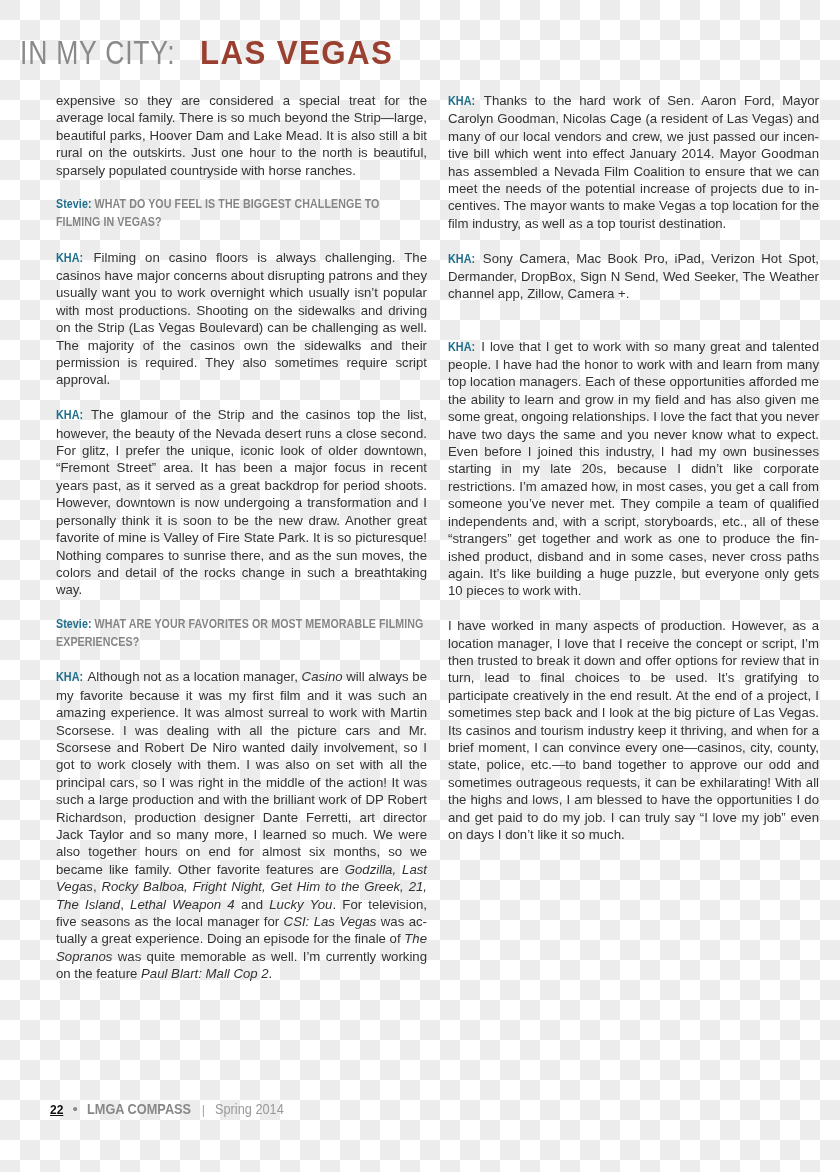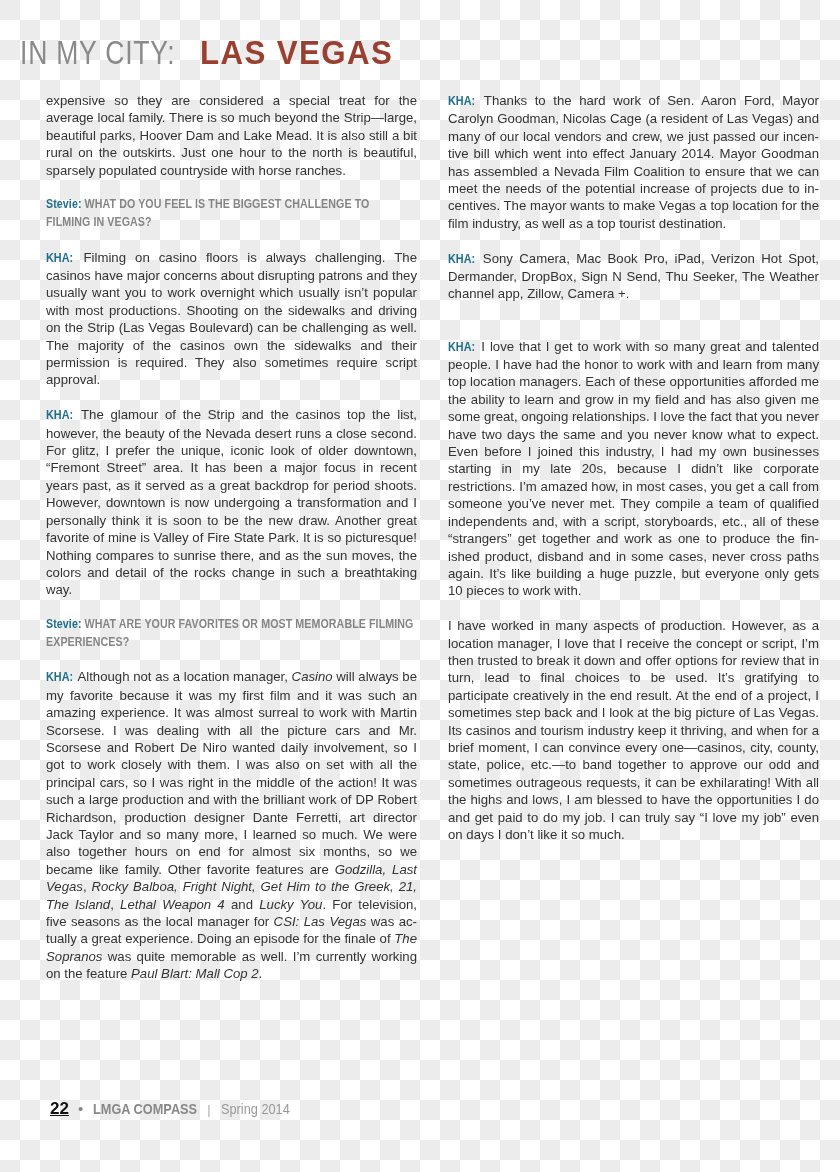--- a/index.html
+++ b/index.html
@@ -27,21 +27,21 @@
   }
   .title .city {
     color: #9a4030; font-weight: bold; font-size: 34px;
     display: inline-block; transform: scaleX(0.92); transform-origin: left center;
     letter-spacing: 1.5px;
   }
   .col {
     position: absolute; top: 92px; width: 371px;
     font-size: 13.2px; line-height: 17.4px;
   }
-  .col.left { left: 46px; }
+  .col.left { left: 56px; }
   .col.right { left: 448px; }
   .block { margin: 0 0 17.4px 0; }
   p.ans {
     margin: 0; text-align: justify; hyphens: manual; color: #333;
   }
   .q {
     font-family: "Liberation Sans", sans-serif;
     font-size: 12.4px; line-height: 17.4px; font-weight: bold;
     color: #858585; letter-spacing: 0.1px;
     transform: scaleX(0.86); transform-origin: left top; width: 116%;
@@ -54,21 +54,21 @@
   .ans .spk {
     display: inline-block; font-size: 12.6px;
     transform: scaleX(0.86); transform-origin: left center; margin-right: -3px;
   }
   em { font-style: italic; }
   .gap { height: 17.4px; }
   .footer {
     position: absolute; left: 50px; top: 1098px; white-space: nowrap;
     font-size: 15px; line-height: 22px;
   }
-  .footer .pagenum { font-weight: bold; color: #111; font-size: 17px; text-decoration: underline; }
+  .footer .pagenum { font-weight: bold; color: #111; font-size: 12px; text-decoration: underline; }
   .footer .dot { color: #888; margin: 0 5px; }
   .footer .pub { font-weight: bold; color: #888; display:inline-block; transform: scaleX(0.85); transform-origin:left center; margin-right: -18px;}
   .footer .sep { color: #aaa; margin: 0 6px; font-size: 13px; }
   .footer .issue { color: #999; display:inline-block; transform: scaleX(0.85); transform-origin:left center;}
 </style>
 </head>
 <body>
 
 <div class="title">
   <span class="prefix">IN MY CITY:</span>
@@ -98,21 +98,21 @@
     <p class="ans"><span class="spk">KHA:</span> <span id="rich-answer"><span>Although not as a location manager, </span><em>Casino</em><span> will always be my favorite because it was my first film and it was such an amazing experience. It was almost surreal to work with Martin Scorsese. I was dealing with all the picture cars and Mr. Scorsese and Robert De Niro wanted daily involvement, so I got to work closely with them. I was also on set with all the principal cars, so I was right in the middle of the action! It was such a large production and with the brilliant work of DP Robert Richardson, production designer Dante Ferretti, art director Jack Taylor and so many more, I learned so much. We were also together hours on end for almost six months, so we became like family. Other favorite features are </span><em>Godzilla, Last Vegas</em><span>, </span><em>Rocky Balboa, Fright Night, Get Him to the Greek, 21, The Island</em><span>, </span><em>Lethal Weapon 4</em><span> and </span><em>Lucky You</em><span>. For television, five seasons as the local manager for </span><em>CSI: Las Vegas</em><span> was ac­tually a great experience. Doing an episode for the finale of </span><em>The Sopranos</em><span> was quite memorable as well. I’m currently working on the feature </span><em>Paul Blart: Mall Cop 2</em><span>.</span></span></p>
   </div>
 </div>
 
 <div class="col right">
   <div class="block">
     <p class="ans"><span class="spk">KHA:</span> <span>Thanks to the hard work of Sen. Aaron Ford, Mayor Carolyn Goodman, Nicolas Cage (a resident of Las Vegas) and many of our local vendors and crew, we just passed our incen­tive bill which went into effect January 2014. Mayor Goodman has assembled a Nevada Film Coalition to ensure that we can meet the needs of the potential increase of projects due to in­centives. The mayor wants to make Vegas a top location for the film industry, as well as a top tourist destination.</span></p>
   </div>
 
   <div class="block">
-    <p class="ans"><span class="spk">KHA:</span> <span>Sony Camera, Mac Book Pro, iPad, Verizon Hot Spot, Dermander, DropBox, Sign N Send, Thu Seeker, The Weather channel app, Zillow, Camera +.</span></p>
+    <p class="ans"><span class="spk">KHA:</span> <span>Sony Camera, Mac Book Pro, iPad, Verizon Hot Spot, Dermander, DropBox, Sign N Send, Wed Seeker, The Weather channel app, Zillow, Camera +.</span></p>
   </div>
   <div class="gap"></div>
 
   <div class="block">
     <p class="ans"><span class="spk">KHA:</span> <span>I love that I get to work with so many great and talented people. I have had the honor to work with and learn from many top location managers. Each of these opportunities afforded me the ability to learn and grow in my field and has also given me some great, ongoing relationships. I love the fact that you never have two days the same and you never know what to expect. Even before I joined this industry, I had my own busi­nesses starting in my late 20s, because I didn’t like corporate restrictions. I’m amazed how, in most cases, you get a call from someone you’ve never met. They compile a team of qualified independents and, with a script, storyboards, etc., all of these “strangers” get together and work as one to produce the fin­ished product, disband and in some cases, never cross paths again. It’s like building a huge puzzle, but everyone only gets 10 pieces to work with.</span></p>
   </div>
   <div class="block">
     <p class="ans">I have worked in many aspects of production. However, as a location manager, I love that I receive the concept or script, I’m then trusted to break it down and offer options for review that in turn, lead to final choices to be used. It’s gratifying to participate creatively in the end result. At the end of a project, I sometimes step back and I look at the big picture of Las Vegas. Its casinos and tourism industry keep it thriving, and when for a brief moment, I can convince every one—casinos, city, county, state, police, etc.—to band together to approve our odd and sometimes outrageous requests, it can be exhilarating!  With all the highs and lows, I am blessed to have the opportunities I do and get paid to do my job. I can truly say “I love my job” even on days I don’t like it so much.</p>
   </div>
 

